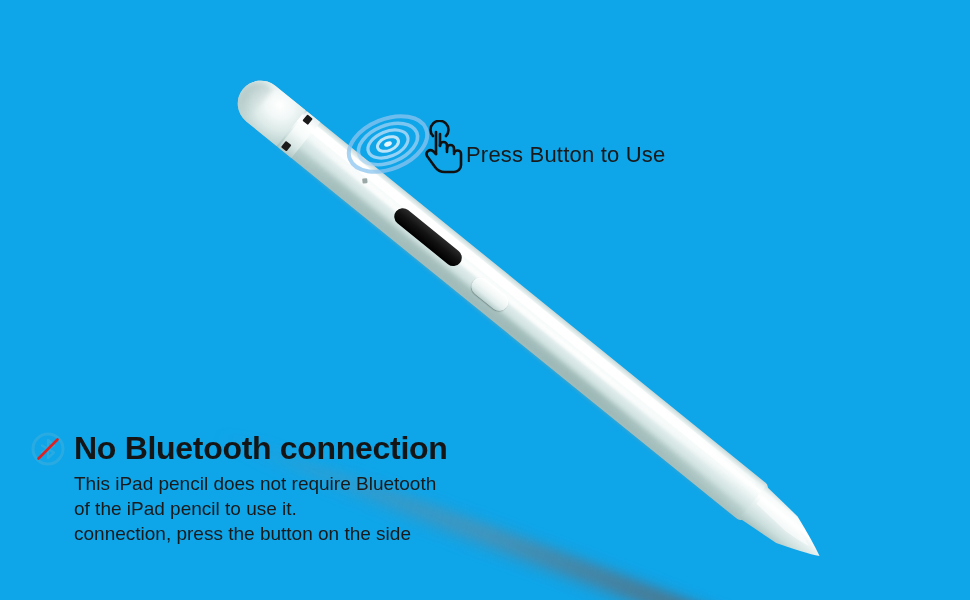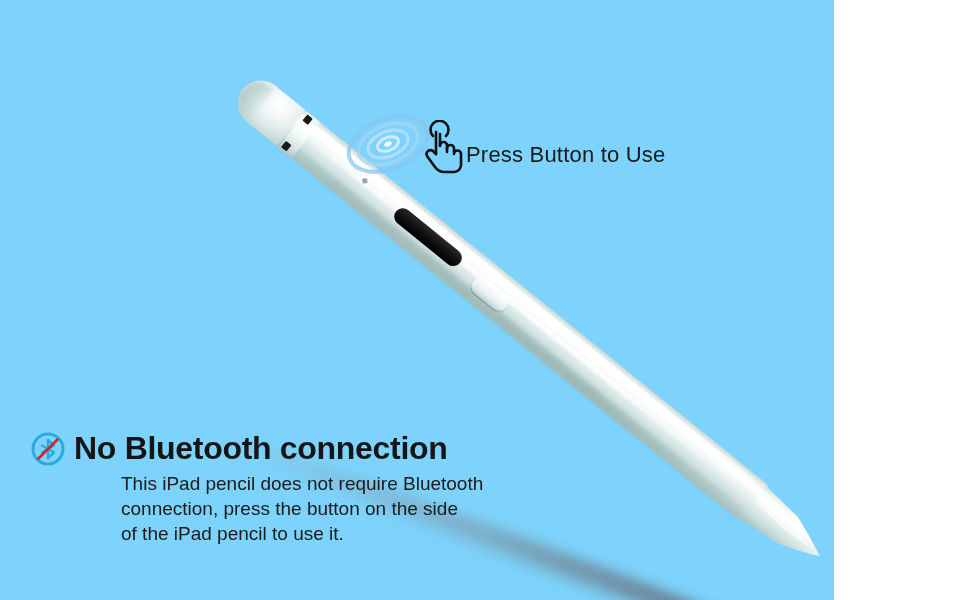--- a/index.html
+++ b/index.html
@@ -2,21 +2,21 @@
 <html><head>
 <meta charset="utf-8">
 <style>
   html,body{margin:0;padding:0;}
   body{
     width:970px;height:600px;
     background:#ffffff;
     font-family:"Liberation Sans",sans-serif;
     overflow:hidden;
   }
-  #stage{position:relative;width:834px;height:600px;background:#7dd3fc;overflow:hidden;}
+  #stage{position:relative;width:970px;height:600px;background:#0ea5e9;overflow:hidden;}
 
   
   .shadow-wrap{
     position:absolute;
     left:150px; top:300px;
     width:760px; height:300px;
     pointer-events:none;
   }
   .shadow-band{
     position:absolute;
@@ -220,21 +220,21 @@
     letter-spacing:-0.3px;
     white-space:nowrap;
   }
   .callout-body{
     margin-top:4px;
     margin-left:44px;
     font-size:19px;
     line-height:25px;
     color:#1a1a1a;
   }
-  .callout-body div{white-space:nowrap;margin-left:47px;}
+  .callout-body div{white-space:nowrap;}
 </style>
 </head>
 <body>
 
 <div id="stage">
 
   <div class="shadow-wrap">
     <div class="shadow-band"></div>
     <div class="shadow-band b2"></div>
   </div>
@@ -307,18 +307,18 @@
             <path d="M18,9 L24,14.5 L12,21.5"></path>
             <path d="M18,27 L24,21.5 L12,14.5"></path>
           </g>
           <path d="M8.5,27.5 L27.5,8.5" stroke="#e02020" stroke-width="2.6" stroke-linecap="round"></path>
         </svg>
       </span>
       <span class="callout-title">No Bluetooth connection</span>
     </div>
     <div class="callout-body">
       <div>This iPad pencil does not require Bluetooth</div>
+      <div>of the iPad pencil to use it.</div>
       <div>connection, press the button on the side</div>
-      <div>of the iPad pencil to use it.</div>
     </div>
   </div>
 
 </div>
 
 </body></html>

